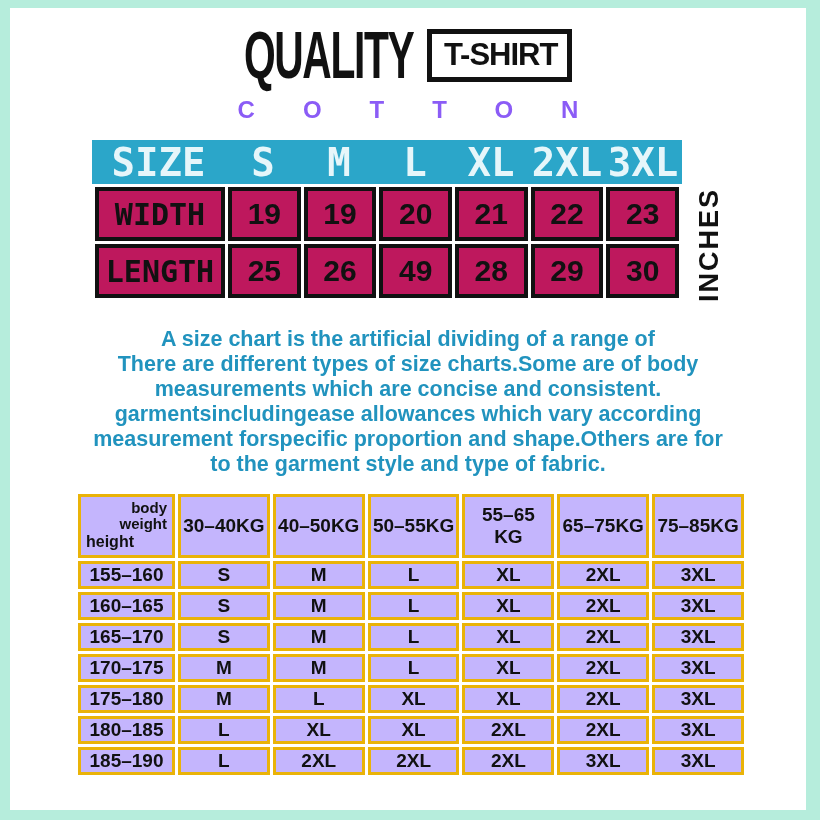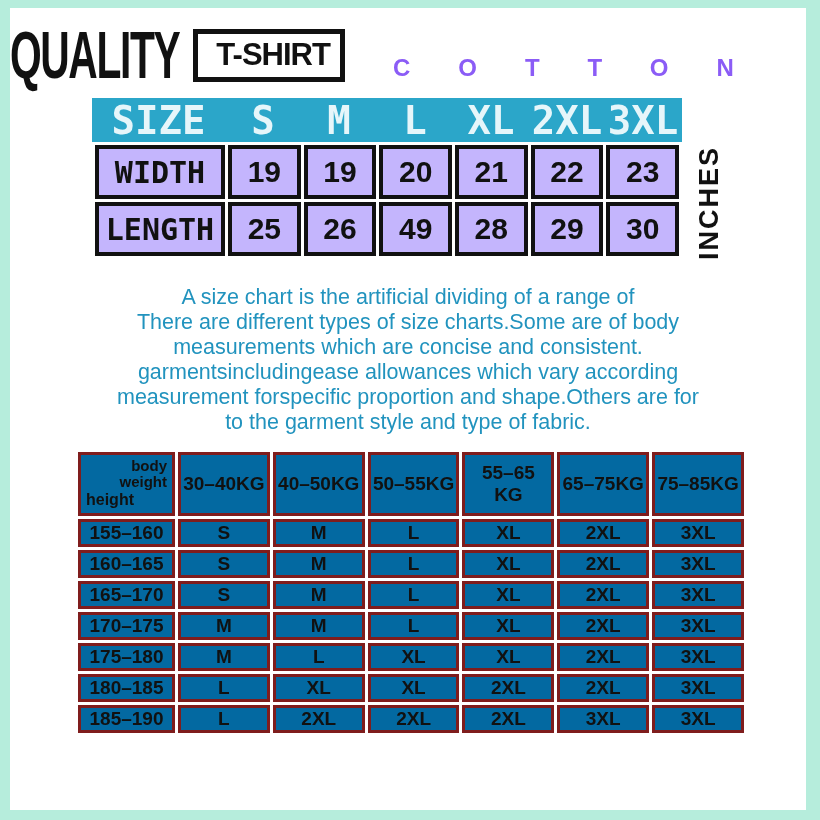--- a/index.html
+++ b/index.html
@@ -8,31 +8,31 @@
 
   .frame {
     width: 820px; height: 820px;
     border-style: solid; border-color: #B6EDDC;
     border-width: 8px 14px 10px 10px;
     background: #ffffff;
     position: relative; overflow: hidden;
   }
 
   
-  .brand { margin-top: 20px; display: flex; flex-direction: row; align-items: flex-end; }
+  .brand { margin-top: 20px; display: flex; flex-direction: column; align-items: center; }
   .brand-row { display: flex; align-items: center; gap: 14px; height: 54px; }
   .brand-name {
     display: inline-block;
     font-size: 60px; font-weight: bold; letter-spacing: -2px; color: #111;
     transform: scale(0.68, 1.1); transform-origin: center;
     margin: 0 -40px; white-space: nowrap;
   }
   .brand-badge {
     display: inline-block;
-    border: 5px solid #111; padding: 3px 10px 4px 18px;
+    border: 5px solid #111; padding: 3px 10px 4px 12px;
     font-size: 31px; font-weight: bold; letter-spacing: -1px; color: #111;
     white-space: nowrap;
   }
   .brand-sub {
     margin-top: 14px;
     font-size: 24px; font-weight: bold; color: #8b5cf6;
     letter-spacing: 48px; margin-left: 48px; white-space: nowrap;
   }
 
   
@@ -40,44 +40,44 @@
   .st-bar {
     background: #2BA6C9; height: 44px; width: 590px;
     display: flex; align-items: center;
     color: #E6F6FA; font-family: "DejaVu Sans Mono", monospace;
     font-weight: bold; font-size: 39px;
   }
   .st-bar .bar-label { width: 133px; text-align: center; }
   .st-bar .bar-size  { width: 76px;  text-align: center; }
   table.st { border-collapse: separate; border-spacing: 3px; table-layout: fixed; width: 590px; }
   table.st td {
-    border: 4px solid #111; height: 54px; background: #c4b5fd;
+    border: 4px solid #111; height: 54px; background: #be185d;
     text-align: center; vertical-align: middle;
   }
   table.st td.rowlabel { font-family: "DejaVu Sans Mono", monospace; font-weight: bold; font-size: 30px; color: #111; }
   table.st td.val { font-weight: bold; font-size: 30px; color: #111; }
   .inches {
     position: absolute; left: 601px; top: 47px; height: 115px; width: 32px;
     display: flex; align-items: center; justify-content: center;
     writing-mode: vertical-rl; transform: rotate(180deg);
     font-weight: bold; font-size: 27px; letter-spacing: 2px; color: #111;
     white-space: nowrap;
   }
 
   
   .desc {
     margin-top: 26px; text-align: center;
-    color: #2193BE; font-weight: normal; font-size: 21.5px; line-height: 25px;
+    color: #2193BE; font-weight: bold; font-size: 21.5px; line-height: 25px;
   }
 
   
   .fit { margin: 14px 0 0 65px; }
   table.ft { border-collapse: separate; border-spacing: 3px; table-layout: fixed; width: 672px; }
   table.ft td {
-    border: 3px solid #7f1d1d; background: #0369a1; color: #111;
+    border: 3px solid #eab308; background: #c4b5fd; color: #111;
     text-align: center; vertical-align: middle; font-weight: bold;
   }
   table.ft tr.head td { height: 64px; font-size: 19px; }
   table.ft tr.row td { height: 26px; font-size: 19px; }
   td.corner {
     position: relative;
     background:
       linear-gradient(to bottom right,
         #fff calc(50% - 2px), #111 calc(50% - 2px),
         #111 calc(50% + 2px), #fff calc(50% + 2px));

